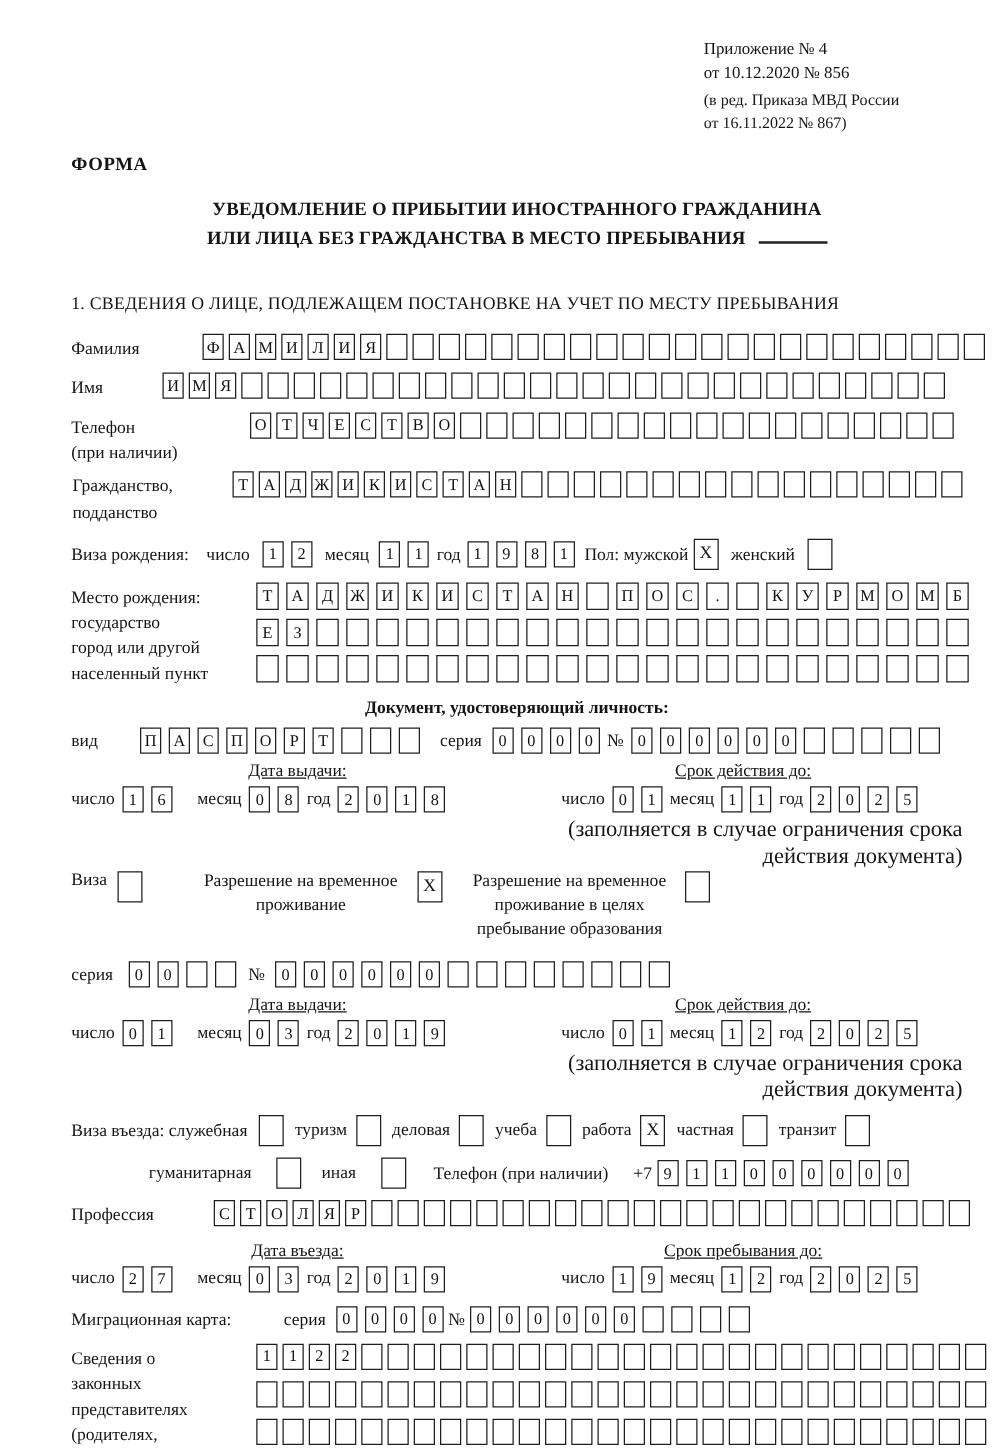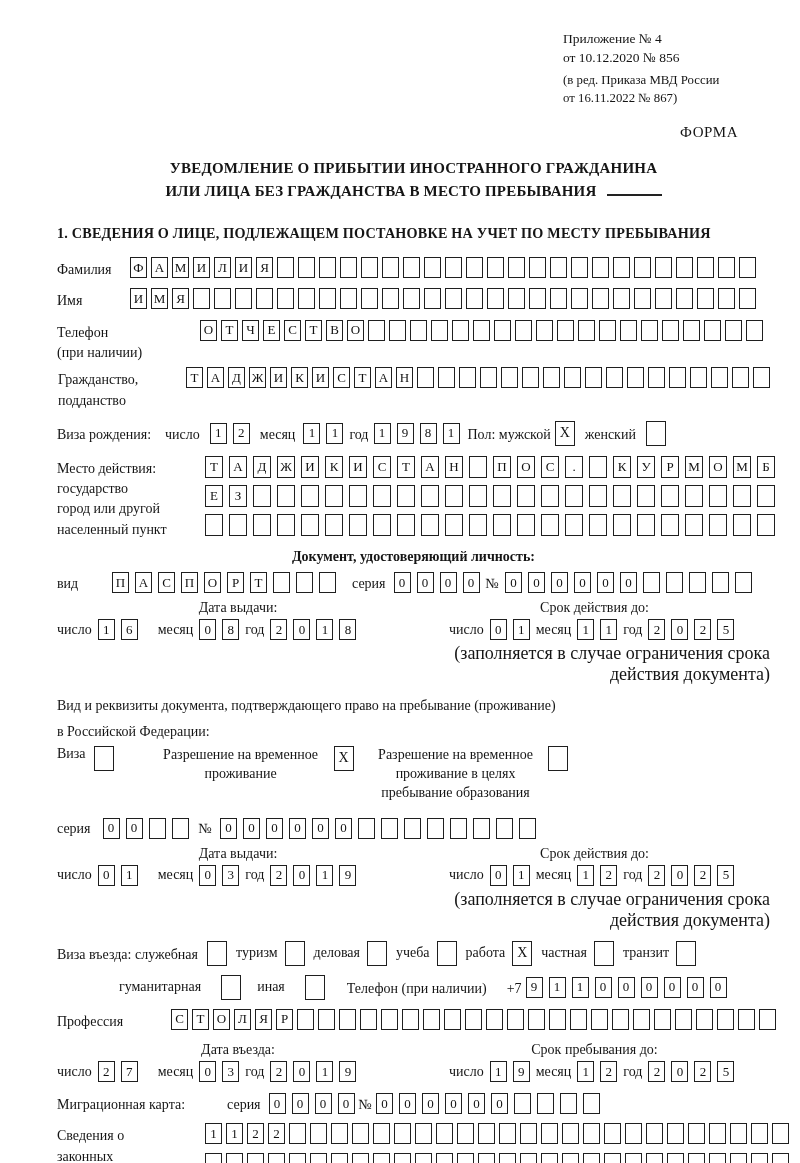--- a/index.html
+++ b/index.html
@@ -7,26 +7,26 @@
   body {
     width:800px; height:1163px; margin:0 auto;
     font-family:"Liberation Serif", serif; color:#151515;
     overflow:hidden;
   }
   .page { padding:30px 30px 0 57px; width:800px; }
 
   
   .appendix { margin-left:506px; font-size:13.5px; line-height:1.4; }
   .appendix .edition { font-size:12.8px; margin-top:4px; line-height:1.4; }
-  .forma { text-align:right; padding-right:32px; font-weight:normal; font-size:15px; margin-top:16px; letter-spacing:.5px; }
+  .forma { padding-right:32px; font-weight:bold; font-size:15px; margin-top:16px; letter-spacing:.5px; }
 
   
   .title { text-align:center; font-weight:bold; font-size:15px; line-height:1.55; margin-top:16px; letter-spacing:.2px; }
   .title-underline { display:inline-block; width:55px; border-bottom:2px solid #222; height:14px; margin-left:10px; }
-  .section-heading { font-weight:bold; font-size:14.2px; margin-top:22px; letter-spacing:.2px; }
+  .section-heading { font-weight:normal; font-size:14.2px; margin-top:32px; letter-spacing:.2px; }
 
   
   .row { display:flex; align-items:flex-start; margin-top:8px; }
   .lbl { font-size:14px; line-height:1.45; padding-top:3px; flex:0 0 auto; }
   .small-note { font-size:18px; }
 
   
   .boxrow { display:flex; gap:4px; flex:0 0 auto; }
   .cell {
     flex:0 0 17px; width:17px; height:21px;
@@ -39,21 +39,21 @@
   .sp { gap:6px; }
   .checkbox { display:inline-flex; }
   .checkbox .cell { flex-basis:20px; width:20px; height:25px; font-size:14px; }
 
   .stack { display:flex; flex-direction:column; gap:7px; }
 
   
   .dates { display:flex; margin-top:6px; }
   .dcol-l { width:362px; }
   .dcol-r { flex:1; }
-  .dhead { text-align:center; font-size:14px; margin-bottom:3px; }
+  .dhead { text-align:center; font-size:14px; margin-bottom:3px;text-decoration:underline; }
   .dline { display:flex; align-items:center; gap:6px; font-size:14px; }
   .gapw { width:14px; }
 
   .center-bold { text-align:center; font-weight:bold; font-size:14px; margin-top:9px; }
   .note-right { text-align:right; margin-top:3px; padding-right:0; }
 
   .opt { display:flex; align-items:center; gap:7px; font-size:14px; }
   .optcol { display:flex; align-items:flex-start; gap:8px; font-size:14px; }
   .optcol .txt { text-align:center; line-height:1.35; }
 </style>
@@ -72,21 +72,21 @@
   </div>
   <div class="forma">ФОРМА</div>
 
   <div class="title">
     <div>УВЕДОМЛЕНИЕ О ПРИБЫТИИ ИНОСТРАННОГО ГРАЖДАНИНА</div>
     <div><span>ИЛИ ЛИЦА БЕЗ ГРАЖДАНСТВА В МЕСТО ПРЕБЫВАНИЯ</span><span class="title-underline"></span></div>
   </div>
 
   <div class="section-heading">1. СВЕДЕНИЯ О ЛИЦЕ, ПОДЛЕЖАЩЕМ ПОСТАНОВКЕ НА УЧЕТ ПО МЕСТУ ПРЕБЫВАНИЯ</div>
 
-  <div class="row" style="margin-top:15px;">
+  <div class="row" style="margin-top:15px;gap:32px;">
     <span class="lbl" style="width:73px;">Фамилия</span>
     <span class="boxrow">
         <span class="cell">Ф</span>
         <span class="cell">А</span>
         <span class="cell">М</span>
         <span class="cell">И</span>
         <span class="cell">Л</span>
         <span class="cell">И</span>
         <span class="cell">Я</span>
         <span class="cell"></span>
@@ -258,21 +258,21 @@
     <span class="gapw" style="width:10px;"></span>
     <span class="lbl">женский</span>
     <span class="gapw" style="width:10px;"></span>
     <span class="boxrow checkbox">
         <span class="cell"></span>
       </span>
   </div>
 
   <div class="row" style="margin-top:10px;">
     <span class="lbl" style="width:148px;">
-      <span>Место действия:</span><br>
+      <span>Место рождения:</span><br>
       <span>государство</span><br>
       <span>город или другой</span><br>
       <span>населенный пункт</span>
     </span>
     <span class="stack">
       <span class="boxrow wide">
           <span class="cell">Т</span>
           <span class="cell">А</span>
           <span class="cell">Д</span>
           <span class="cell">Ж</span>
@@ -437,24 +437,20 @@
             <span class="cell">2</span>
             <span class="cell">0</span>
             <span class="cell">2</span>
             <span class="cell">5</span>
           </span>
       </div>
       <div class="small-note note-right">(заполняется в случае ограничения срока действия документа)</div>
     </div>
   </div>
 
-  <div style="font-size:14px; margin-top:8px; line-height:1.8;">
-    <div>Вид и реквизиты документа, подтверждающего право на пребывание (проживание)</div>
-    <div>в Российской Федерации:</div>
-  </div>
 
   <div class="row" style="margin-top:2px; align-items:flex-start;">
     <span class="optcol">
       <span>Виза</span>
       <span class="boxrow checkbox">
           <span class="cell"></span>
         </span>
     </span>
     <span class="gapw" style="width:22px;"></span>
     <span class="gapw" style="width:20px;"></span>

